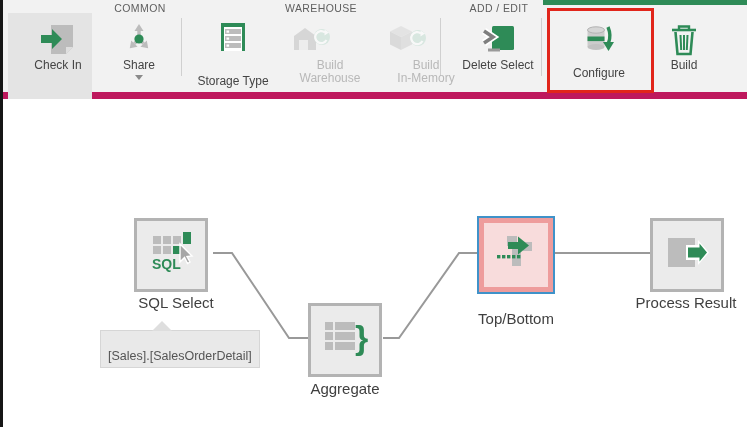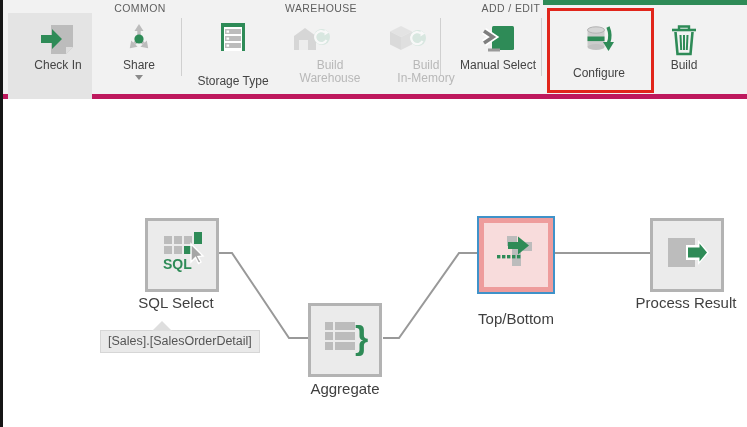--- a/index.html
+++ b/index.html
@@ -7,55 +7,55 @@
     --canvas-bg:#ffffff; --selected-button-bg:#e4e4e4; --disabled-text:#b8b8b8;
     --label-text:#444444; --group-label-text:#5e5e5e; --node-border:#b3b3b3;
     --node-fill:#ebebeb; --connector:#999999; --selected-node-border:#3f92c9;
     --selected-node-ring:#ee9c9c; --selected-node-fill:#f8dcdc;
     --icon-gray:#bcbcbc; --dark-edge:#161616; --tooltip-bg:#e9e9e9; --tooltip-text:#555555;
   }
   *{margin:0;padding:0;box-sizing:border-box}
   body{font-family:"Liberation Sans", sans-serif;}
   #root{position:relative;width:747px;height:427px;background:var(--canvas-bg);overflow:hidden;}
   
-  .ribbon{position:absolute;left:0;top:0;width:747px;height:99px;background:var(--ribbon-bg);border-bottom:5px solid #be185d;}
+  .ribbon{position:absolute;left:0;top:0;width:747px;height:99px;background:var(--ribbon-bg);border-bottom:7px solid #be185d;}
   .group-label{position:absolute;top:2px;font-size:10.5px;color:var(--group-label-text);text-align:center;letter-spacing:.4px;}
   .green-bar{position:absolute;left:543px;top:0;width:204px;height:5px;background:var(--accent-green);}
   .vsep{position:absolute;top:18px;height:58px;width:1px;background:#d0d0d0;}
   .rbtn{position:absolute;top:13px;height:86px;display:flex;flex-direction:column;align-items:center;cursor:default;padding-left:16px;}
   .rbtn .icon-area{height:46px;display:flex;align-items:center;justify-content:center;padding-top:8px;}
   .rbtn .btn-label{font-size:12px;line-height:13px;color:var(--label-text);text-align:center;white-space:nowrap;}
   .rbtn.disabled .btn-label{color:var(--disabled-text);margin-left:36px;}
   .rbtn.hl{background:var(--selected-button-bg);}
   .dd-arrow{margin-top:3px;width:0;height:0;border-left:4px solid transparent;border-right:4px solid transparent;border-top:5px solid #8a8a8a;}
   .annotation{position:absolute;left:547px;top:8px;width:107px;height:85px;border:3px solid var(--annotation-red);z-index:6;pointer-events:none;}
   .faded{opacity:.5;}
   
   .ig{fill:var(--accent-green);} .igr{fill:var(--icon-gray);}
   .isg{stroke:var(--accent-green);fill:none;}
   
   .canvas{position:absolute;left:0;top:100px;width:747px;height:327px;background:var(--canvas-bg);}
   .wires{position:absolute;left:0;top:0;width:747px;height:427px;z-index:1;}
   .node{position:absolute;width:74px;height:74px;background:var(--node-fill);border:3px solid var(--node-border);display:flex;align-items:center;justify-content:center;z-index:2;}
   .node.selected{width:78px;height:78px;border:2px solid var(--selected-node-border);background:var(--selected-node-fill);box-shadow:inset 0 0 0 5px var(--selected-node-ring);}
   .node-label{position:absolute;width:130px;text-align:center;font-size:15px;color:#3f3f3f;z-index:2;white-space:nowrap;}
-  .tooltip{position:absolute;left:100px;top:330px;background:var(--tooltip-bg);border:1px solid #d6d6d6;color:var(--tooltip-text);font-size:12.5px;padding:3px 7px 4px;z-index:3;white-space:nowrap;}
+  .tooltip{position:absolute;left:100px;top:330px;background:var(--tooltip-bg);border:1px solid #d6d6d6;color:var(--tooltip-text);font-size:12.5px;padding:18px 7px 4px;z-index:3;white-space:nowrap;}
   .tooltip-pointer{position:absolute;left:152px;top:321px;width:0;height:0;border-left:10px solid transparent;border-right:10px solid transparent;border-bottom:10px solid #dedede;z-index:4;}
   .dark-edge{position:absolute;left:0;top:0;width:3px;height:427px;background:var(--dark-edge);z-index:9;}
 </style>
 </head>
 <body>
 
 <div id="root">
 
   <div class="ribbon">
 
     <div class="group-label" style="left:90px;width:100px;">COMMON</div>
     <div class="group-label" style="left:261px;width:120px;">WAREHOUSE</div>
-    <div class="group-label" style="left:461px;width:100px;">ADD / EDIT</div>
+    <div class="group-label" style="left:449px;width:100px;">ADD / EDIT</div>
     <div class="green-bar"></div>
 
     <div class="vsep" style="left:181px;"></div>
     <div class="vsep" style="left:440px;"></div>
     <div class="vsep" style="left:541px;"></div>
 
     <div class="rbtn hl" style="left:8px;width:84px;">
       <span class="icon-area">
         <svg width="38" height="36" viewBox="0 0 38 36">
           <polygon class="igr" points="12,3 34,3 34,25 27,32 12,32"></polygon>
@@ -137,21 +137,21 @@
 
     <div class="rbtn" style="left:447px;width:86px;">
       <span class="icon-area">
         <svg width="38" height="34" viewBox="0 0 38 34">
           <rect class="ig" x="13" y="3" width="22" height="24" rx="1.5"></rect>
           <polyline stroke="#ffffff" stroke-width="7" fill="none" points="5,8 14,14 5,20"></polyline>
           <polyline stroke="#7f7f7f" stroke-width="3.6" fill="none" points="5,8 14,14 5,20"></polyline>
           <rect fill="#9a9a9a" x="9" y="25.5" width="12" height="3"></rect>
         </svg>
       </span>
-      <span class="btn-label">Manual Select</span>
+      <span class="btn-label">Delete Select</span>
     </div>
 
     <div class="rbtn" style="left:548px;width:86px;gap:8px;">
       <span class="icon-area">
         <svg width="38" height="36" viewBox="0 0 38 36">
           <rect fill="#cccccc" x="7.5" y="8" width="17" height="17"></rect>
           <ellipse fill="#c2c2c2" cx="16" cy="25" rx="8.5" ry="3"></ellipse>
           <rect class="ig" x="7.5" y="14.5" width="17" height="4.6"></rect>
           <ellipse fill="#d6d6d6" cx="16" cy="8" rx="8.5" ry="3.2"></ellipse>
           <ellipse fill="none" stroke="#b3b3b3" stroke-width="1" cx="16" cy="8" rx="8.5" ry="3.2"></ellipse>
@@ -180,21 +180,21 @@
   </div>
 
   <div class="canvas"></div>
 
   <svg class="wires" viewBox="0 0 747 427">
     <polyline points="213,253 232,253 289,338 308,338" fill="none" stroke="#999999" stroke-width="2"></polyline>
     <polyline points="383,338 399,338 459,253 478,253" fill="none" stroke="#999999" stroke-width="2"></polyline>
     <polyline points="555,253 650,253" fill="none" stroke="#999999" stroke-width="2"></polyline>
   </svg>
 
-  <div class="node" style="left:145px;top:218px;">
+  <div class="node" style="left:134px;top:218px;">
     <span>
       <svg width="46" height="44" viewBox="0 0 46 44">
         <rect class="igr" x="5" y="5" width="8" height="8"></rect>
           <rect class="igr" x="15" y="5" width="8" height="8"></rect>
           <rect class="igr" x="25" y="5" width="8" height="8"></rect>
         <rect class="ig" x="35" y="1" width="8" height="12"></rect>
         <rect class="igr" x="5" y="15" width="8" height="8"></rect>
           <rect class="igr" x="15" y="15" width="8" height="8"></rect>
         <rect class="ig" x="25" y="15" width="8" height="8"></rect>
         <text x="4" y="38" font-family="Liberation Sans, sans-serif" font-size="14" font-weight="bold" fill="#2e8b57">SQL</text>

